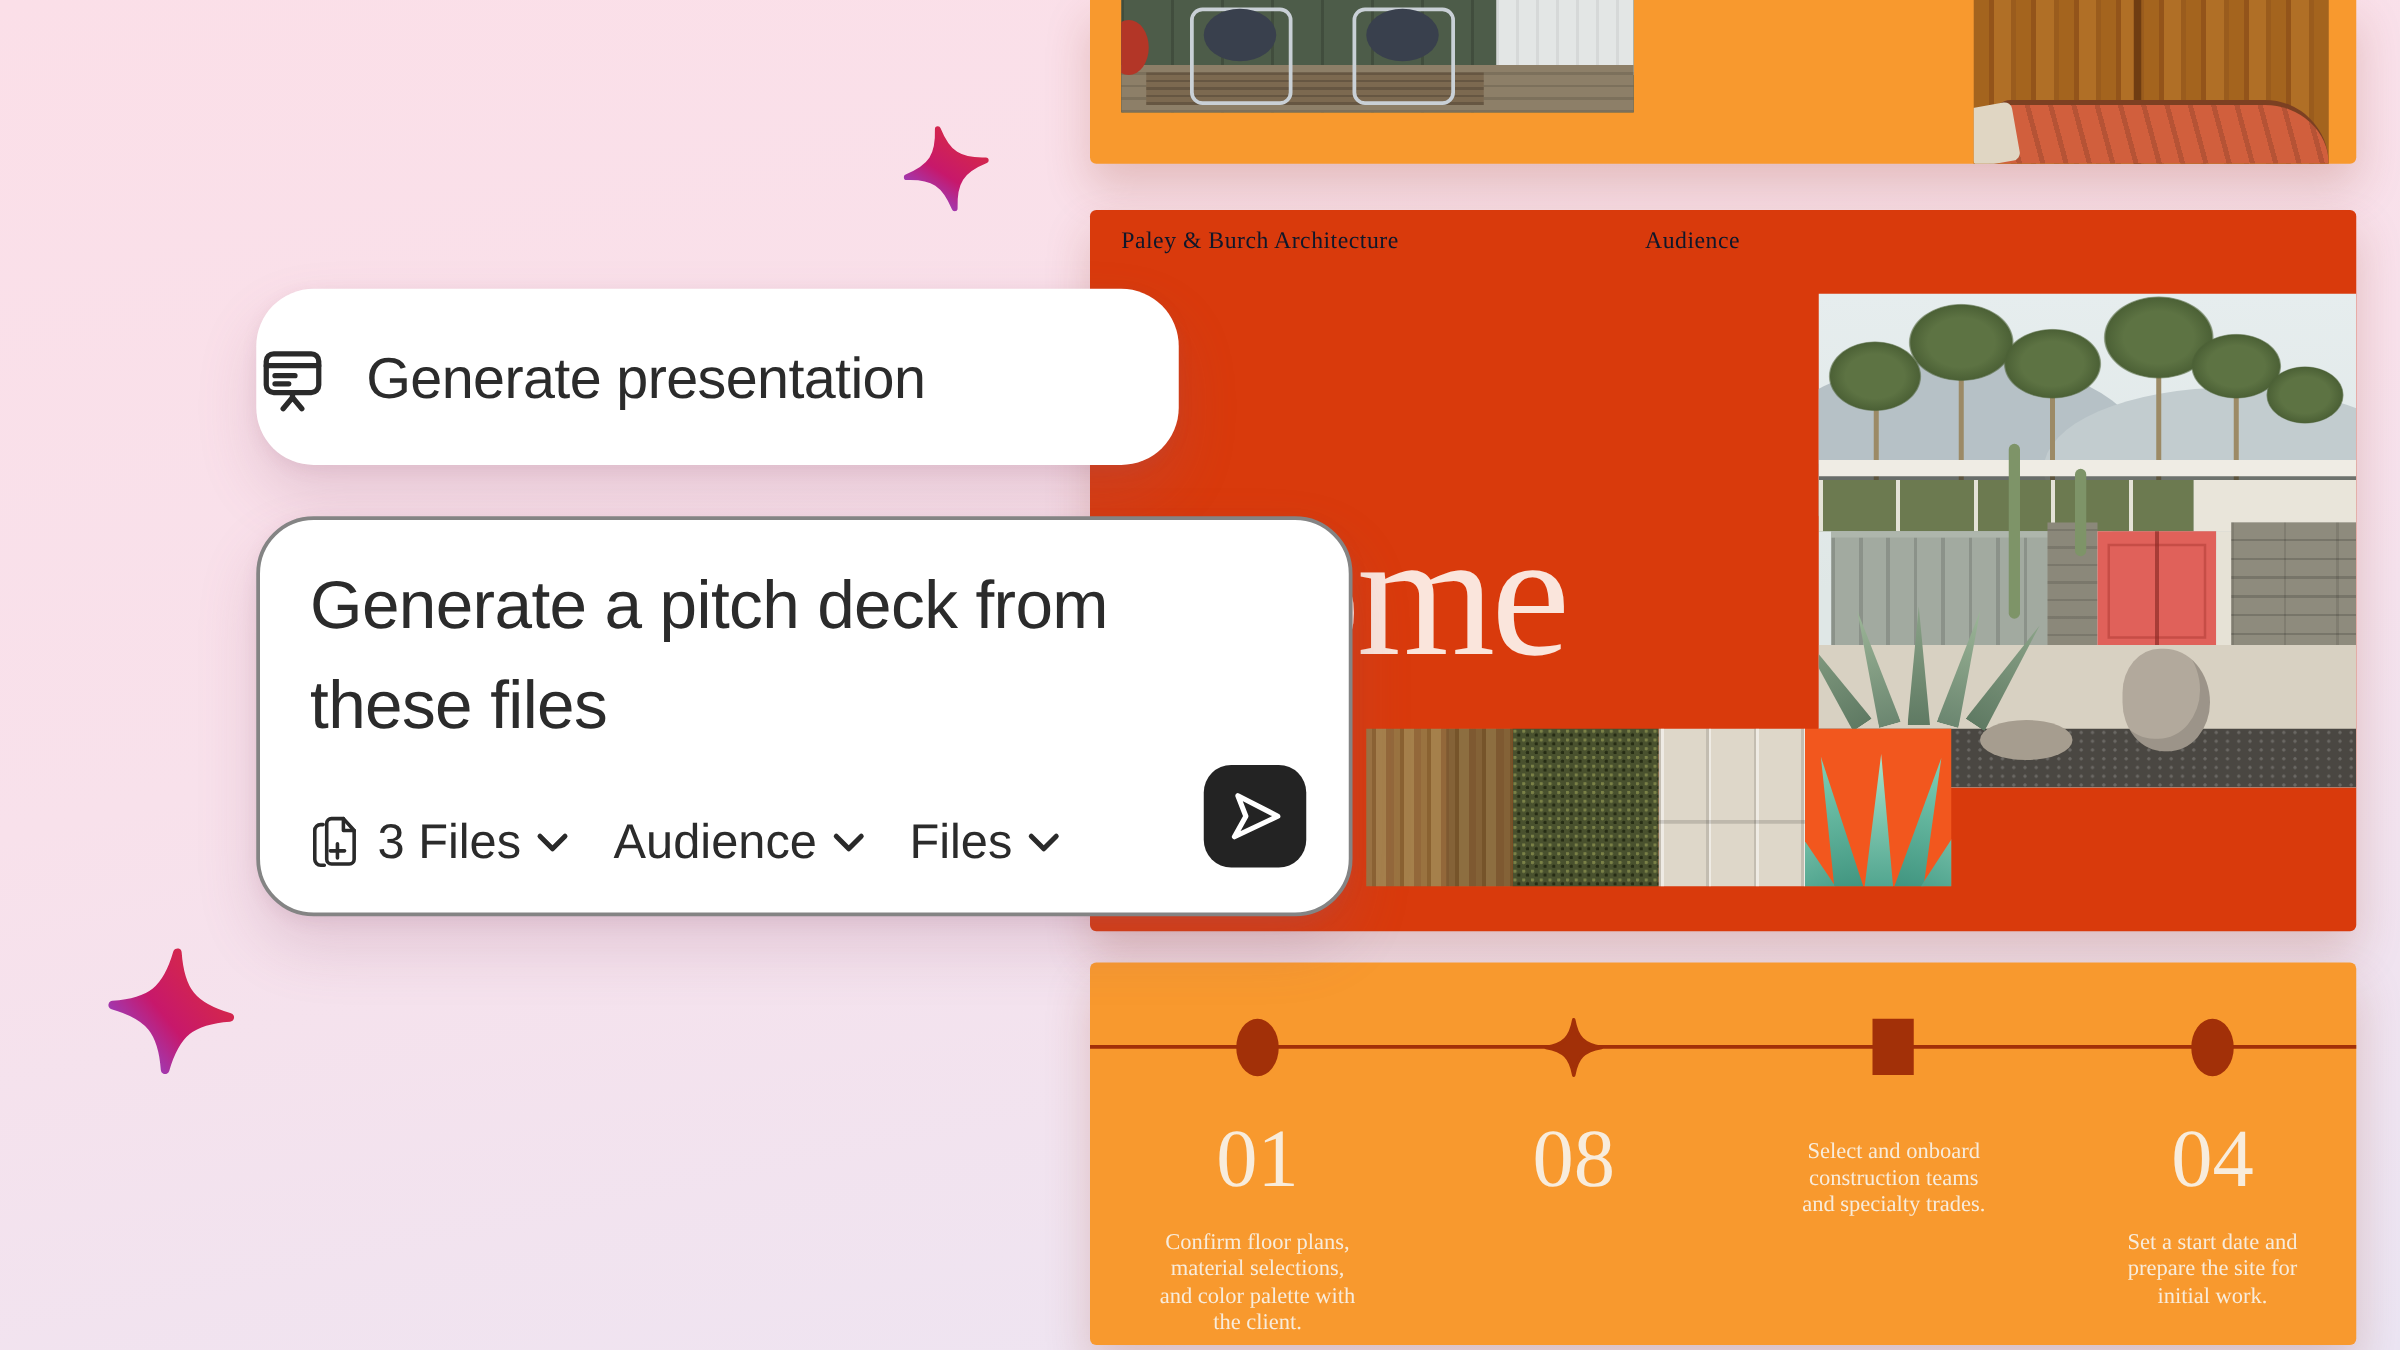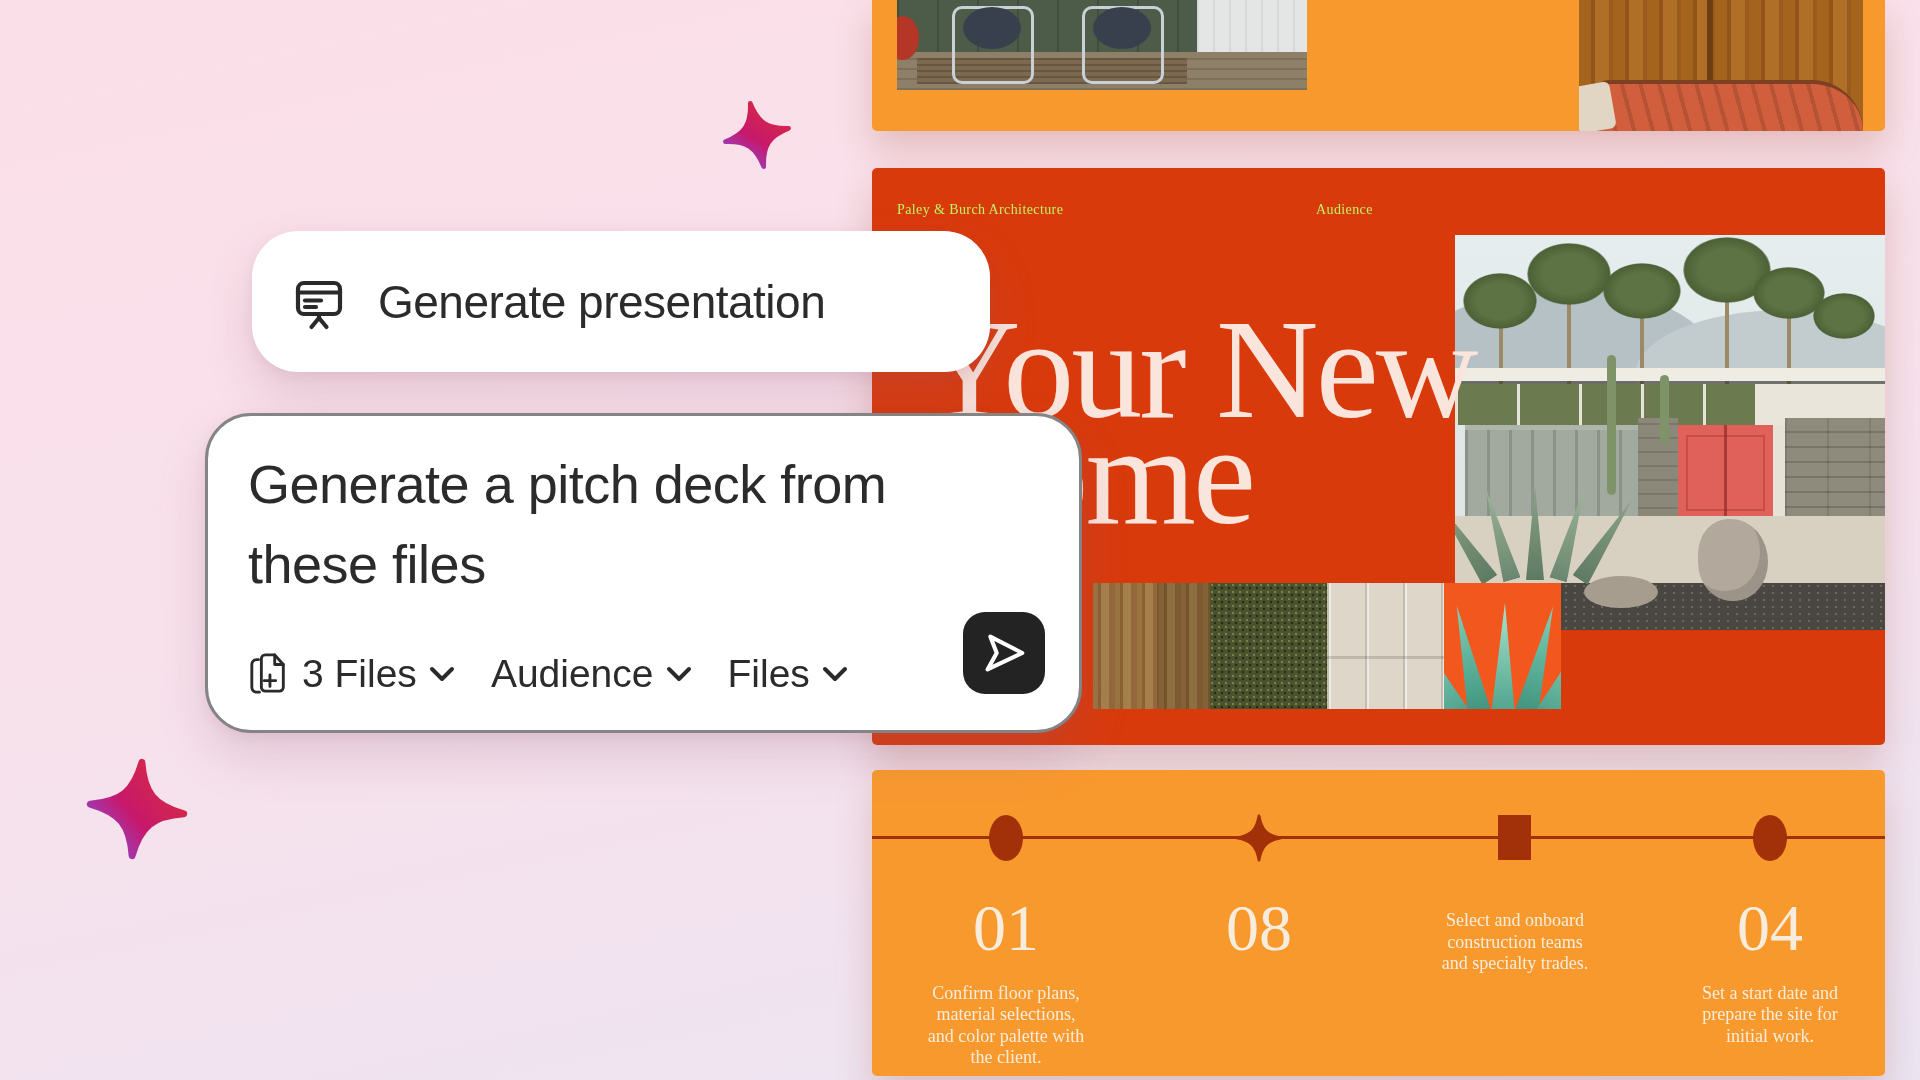--- a/index.html
+++ b/index.html
@@ -37,21 +37,21 @@
   .photo-sofa{left:707px;top:0;width:284px;height:131px;
      background:repeating-linear-gradient(90deg,#a4641e 0 12px,#93541a 12px 16px,#b06f26 16px 30px,#9a5c1d 30px 34px);}
   .ps-seam{position:absolute;left:128px;top:0;width:6px;height:131px;background:#6f3d12;}
   .ps-sofa{position:absolute;left:16px;top:80px;width:268px;height:51px;background:#d15f3d;
      border-radius:16px 60px 0 0;border-top:4px solid #7c4022;
      background-image:repeating-linear-gradient(75deg,rgba(0,0,0,.13) 0 4px,transparent 4px 18px);}
   .ps-pillow{position:absolute;left:-4px;top:84px;width:38px;height:47px;background:#e0d6c3;border-radius:6px;transform:rotate(-10deg);}
 
   
   .slide-header-text{position:absolute;top:14px;font-family:"Liberation Serif",serif;
-     font-size:14px;letter-spacing:.4px;color:#bef264;margin-top:20px;}
+     font-size:19px;letter-spacing:.4px;color:#0f172a;}
   .sh-company{left:25px;} .sh-label{left:444px;}
   .big-heading{position:absolute;left:46px;font-family:"Liberation Serif",serif;
      font-size:142px;line-height:1;letter-spacing:-3px;color:var(--title-cream);white-space:nowrap;}
   .bh-line1{top:130px;} .bh-line2{top:236px;}
 
   .photo-house{left:583px;top:67px;width:430px;height:395px;background:linear-gradient(#e6edee,#dfe7e6 60%);}
   .hp-mtn{position:absolute;left:-40px;top:52px;width:300px;height:150px;background:#b6c1c6;border-radius:50%;}
   .hp-mtn2{position:absolute;left:180px;top:75px;width:300px;height:130px;background:#c2cccf;border-radius:50%;}
   .hp-trunk{position:absolute;width:4px;background:#9c8a66;}
   .hp-palm{position:absolute;border-radius:50%;
@@ -101,21 +101,21 @@
   .tl-ellipse{position:absolute;width:34px;height:46px;border-radius:50%;background:var(--timeline-rust);}
   .tl-square{position:absolute;width:33px;height:45px;background:var(--timeline-rust);}
   .tl-star{position:absolute;width:48px;height:48px;}
   .tl-step{position:absolute;top:122px;width:320px;text-align:center;font-family:"Liberation Serif",serif;color:var(--slide-cream);}
   .tl-number{font-size:66px;line-height:1.1;}
   .tl-desc{margin-top:18px;font-size:18px;line-height:1.2;white-space:pre-line;}
 
   
   .pill{position:absolute;left:205px;top:231px;width:738px;height:141px;background:#fff;border-radius:46px;
         box-shadow:0 24px 48px rgba(150,90,120,.20),0 4px 12px rgba(150,90,120,.10);
-        display:flex;align-items:center;gap:30px;padding-left:38px;cursor:pointer;margin-left:47px;}
+        display:flex;align-items:center;gap:30px;cursor:pointer;}
   .pill-label{font-size:46px;color:var(--ink);letter-spacing:-.5px;}
 
   .card{position:absolute;left:205px;top:413px;width:877px;height:320px;background:#fff;border-radius:46px;
         border:3px solid var(--card-border);
         box-shadow:0 24px 48px rgba(150,90,120,.20),0 4px 12px rgba(150,90,120,.10);}
   .prompt-text{position:absolute;left:40px;top:28px;font-size:54px;line-height:80px;color:var(--ink);
         letter-spacing:-.5px;white-space:pre-line;cursor:text;}
   .controls{position:absolute;left:40px;top:226px;height:64px;display:flex;align-items:center;gap:36px;}
   .control{display:flex;align-items:center;gap:12px;font-size:39px;color:var(--ink);cursor:pointer;}
   .send-btn{position:absolute;left:755px;top:196px;width:82px;height:82px;border-radius:22px;background:var(--send-bg);
@@ -214,21 +214,20 @@
       <div class="hp-boulder"></div>
       <div class="hp-agave">
         <div class="hp-leaf" style="left:10px;transform:rotate(-34deg);"></div>
         <div class="hp-leaf" style="left:32px;transform:rotate(-16deg);background:linear-gradient(#9db698,#6b8670);"></div>
         <div class="hp-leaf" style="left:55px;transform:rotate(0deg);"></div>
         <div class="hp-leaf" style="left:78px;transform:rotate(16deg);background:linear-gradient(#9db698,#6b8670);"></div>
         <div class="hp-leaf" style="left:100px;transform:rotate(33deg);"></div>
       </div>
     </div>
 
-    <div class="big-heading bh-line1">Your New</div>
     <div class="big-heading bh-line2">Home</div>
 
     <div class="swatches">
       <div class="swatch sw-wood"></div>
       <div class="swatch sw-mesh"></div>
       <div class="swatch sw-panel"></div>
       <div class="swatch sw-agave">
         <div class="sw-spike" style="left:2px;transform:rotate(-28deg);"></div>
         <div class="sw-spike" style="left:24px;transform:rotate(-12deg);background:linear-gradient(#7fd0b6,#3f937e);"></div>
         <div class="sw-spike" style="left:47px;transform:rotate(1deg);"></div>

